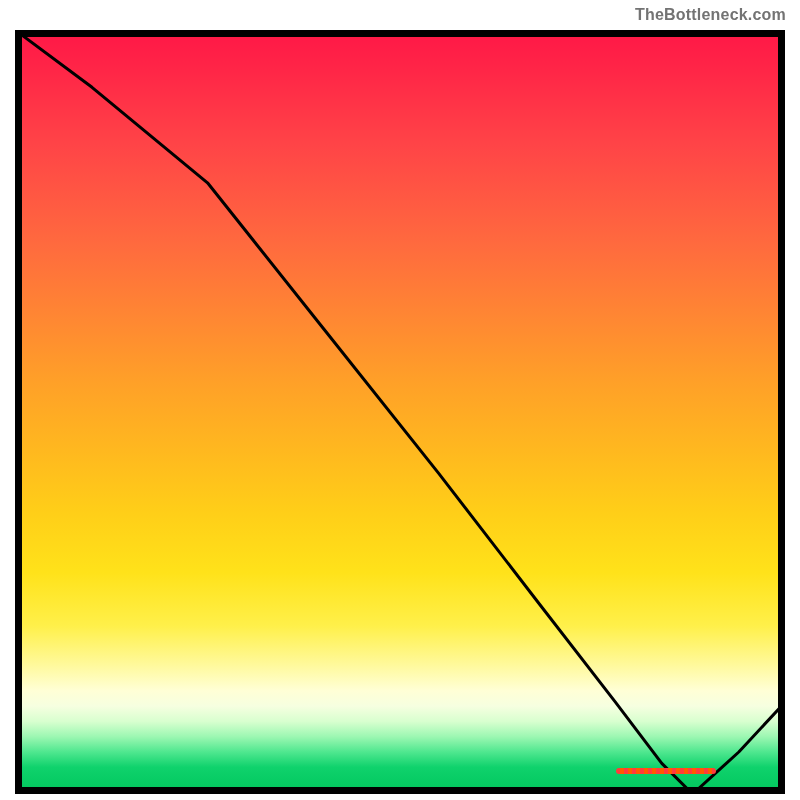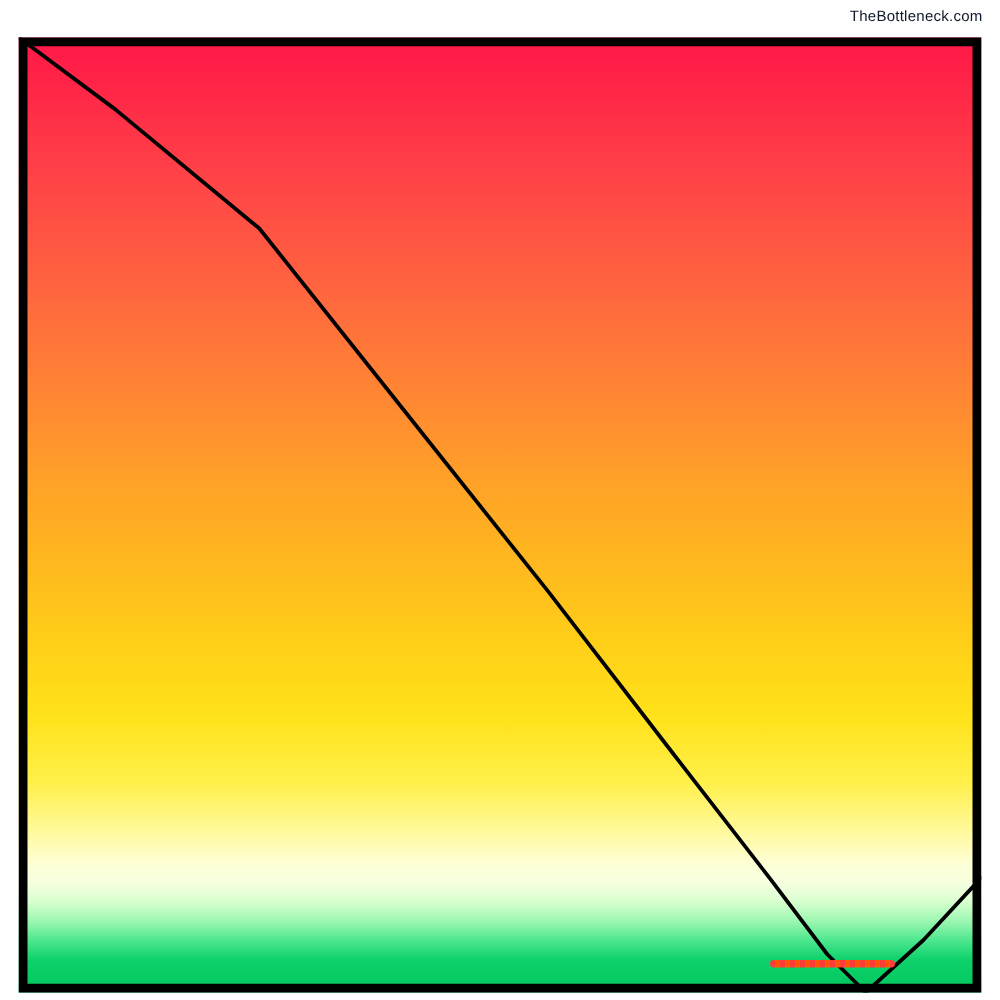--- a/index.html
+++ b/index.html
@@ -13,23 +13,23 @@
   }
   .wrap {
     position: relative;
     width: 800px;
     height: 800px;
   }
   .attribution {
     position: absolute;
     top: 6px;
     right: 14px;
-    font-size: 12px;
-    font-weight: 400;
-    color: #0f172a;
+    font-size: 16px;
+    font-weight: 700;
+    color: #737373;
     letter-spacing: 0.2px;
   }
   .chart-outer {
     position: absolute;
     left: 15px;
     top: 30px;
     width: 770px;
     height: 764px;
     background: #ffffff;
   }

